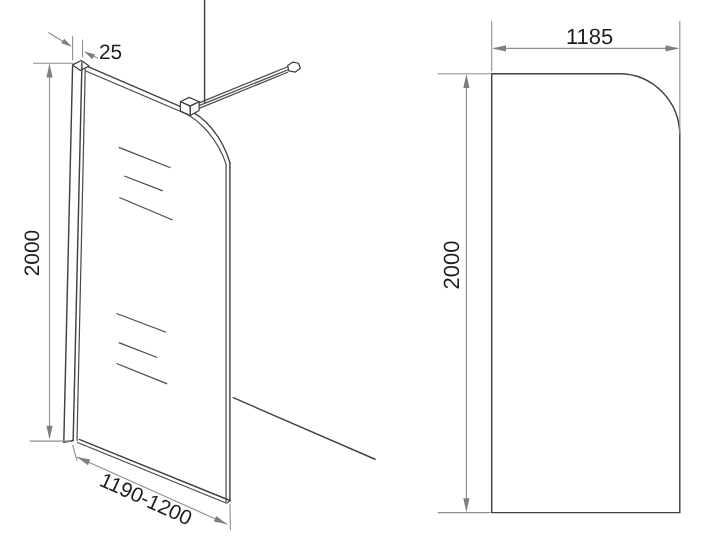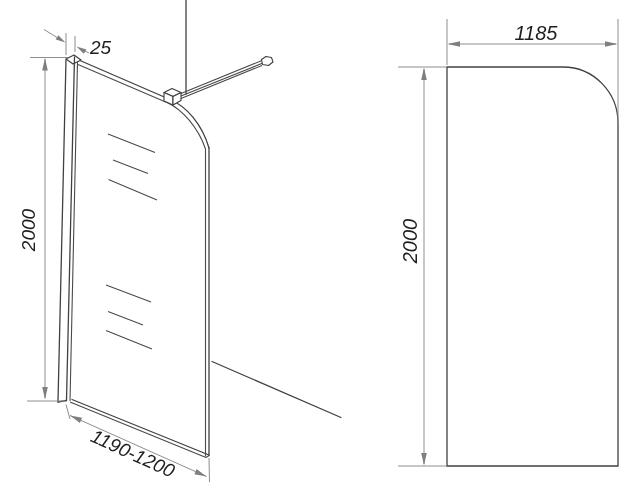--- a/index.html
+++ b/index.html
@@ -7,21 +7,20 @@
     padding: 0;
     background: #ffffff;
   }
   .canvas {
     position: relative;
     width: 641px;
     height: 499px;
     background: #ffffff;
     overflow: hidden;
     font-family: "Liberation Sans", sans-serif;
-    font-style: italic;
   }
   svg { display: block; }
 
   
   .obj {
     stroke: #414141;
     stroke-width: 1.3;
     fill: none;
     stroke-linecap: round;
   }

